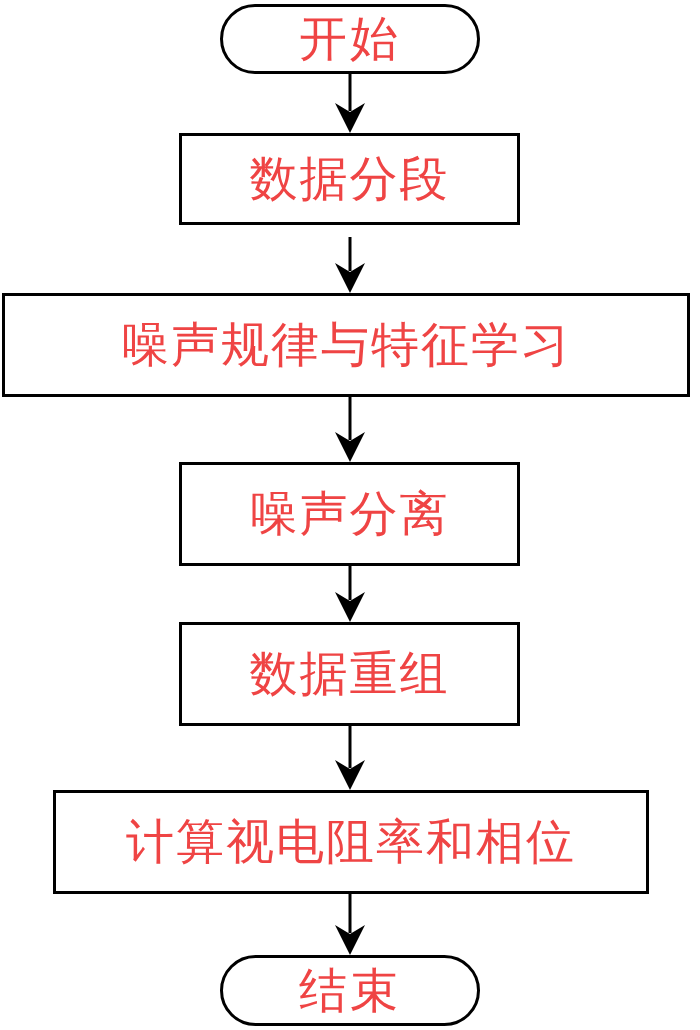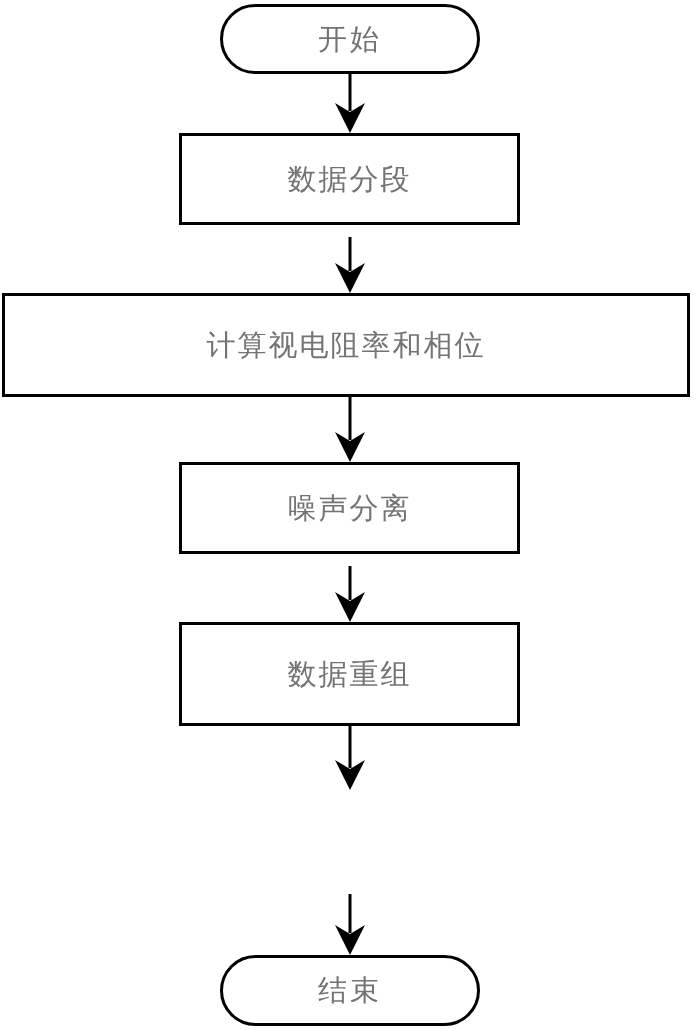--- a/index.html
+++ b/index.html
@@ -33,23 +33,23 @@
     display: flex;
     align-items: center;
     justify-content: center;
     z-index: 2;
   }
   .node.terminator {
     border-radius: 999px;
   }
   .node-label {
     font-family: "Liberation Serif", "DejaVu Serif", serif;
-    font-size: 29px;
+    font-size: 48px;
     line-height: 1;
-    color: #737373;
+    color: #ef4444;
     letter-spacing: 2px;
     white-space: nowrap;
     user-select: none;
   }
   .node.terminator .node-label {
     letter-spacing: 3px;
   }
 </style>
 </head>
 <body>
@@ -80,29 +80,32 @@
 
   <div class="node terminator" style="left: 220px; top: 4px; width: 260px; height: 70px; border-width: 3px; border-color: rgb(0, 0, 0); background: rgb(255, 255, 255);">
     <span class="node-label">开始</span>
   </div>
 
   <div class="node" style="left: 179px; top: 133px; width: 341px; height: 92px; border-width: 3px; border-color: rgb(0, 0, 0); background: rgb(255, 255, 255);">
     <span class="node-label">数据分段</span>
   </div>
 
   <div class="node" style="left: 2px; top: 293px; width: 688px; height: 104px; border-width: 3px; border-color: rgb(0, 0, 0); background: rgb(255, 255, 255);">
-    <span class="node-label">计算视电阻率和相位</span>
+    <span class="node-label">噪声规律与特征学习</span>
   </div>
 
-  <div class="node" style="left: 179px; top: 462px; width: 341px; height: 92px; border-width: 3px; border-color: rgb(0, 0, 0); background: rgb(255, 255, 255);">
+  <div class="node" style="left: 179px; top: 462px; width: 341px; height: 104px; border-width: 3px; border-color: rgb(0, 0, 0); background: rgb(255, 255, 255);">
     <span class="node-label">噪声分离</span>
   </div>
 
   <div class="node" style="left: 179px; top: 622px; width: 341px; height: 104px; border-width: 3px; border-color: rgb(0, 0, 0); background: rgb(255, 255, 255); text-align: right;">
     <span class="node-label">数据重组</span>
   </div>
 
+  <div class="node" style="left: 53px; top: 790px; width: 596px; height: 104px; border-width: 3px; border-color: rgb(0, 0, 0); background: rgb(255, 255, 255);">
+    <span class="node-label">计算视电阻率和相位</span>
+  </div>
 
   <div class="node terminator" style="left: 220px; top: 955px; width: 260px; height: 71px; border-width: 3px; border-color: rgb(0, 0, 0); background: rgb(255, 255, 255);">
     <span class="node-label">结束</span>
   </div>
 
 </div>
 
 </body></html>

